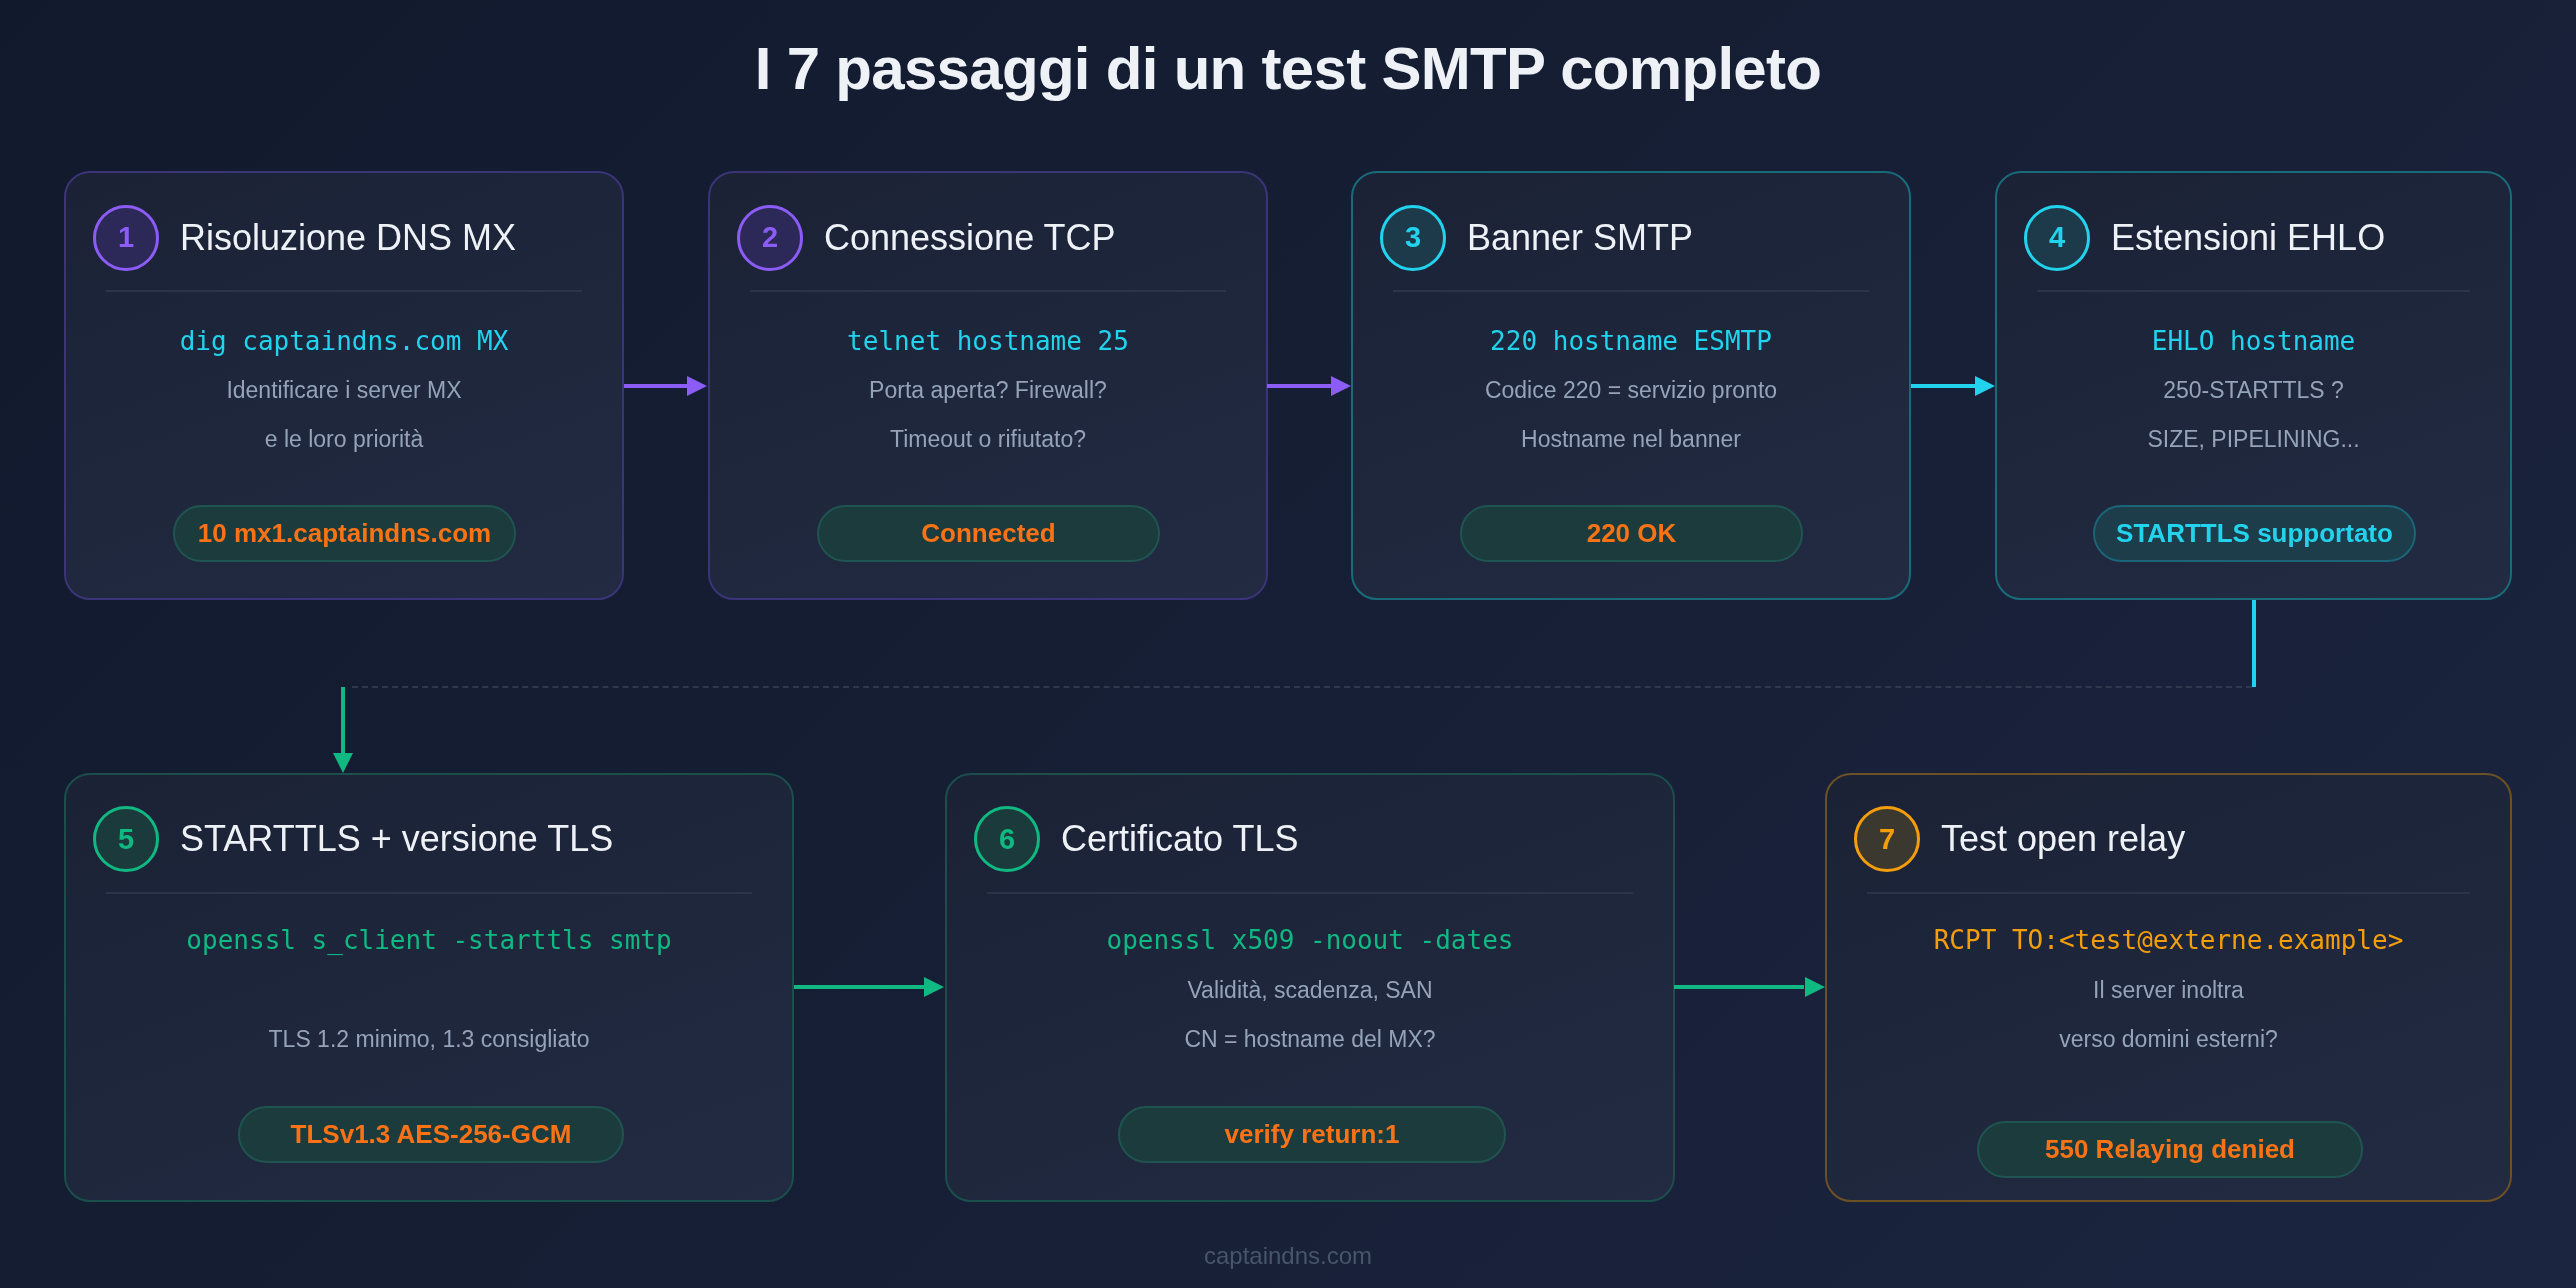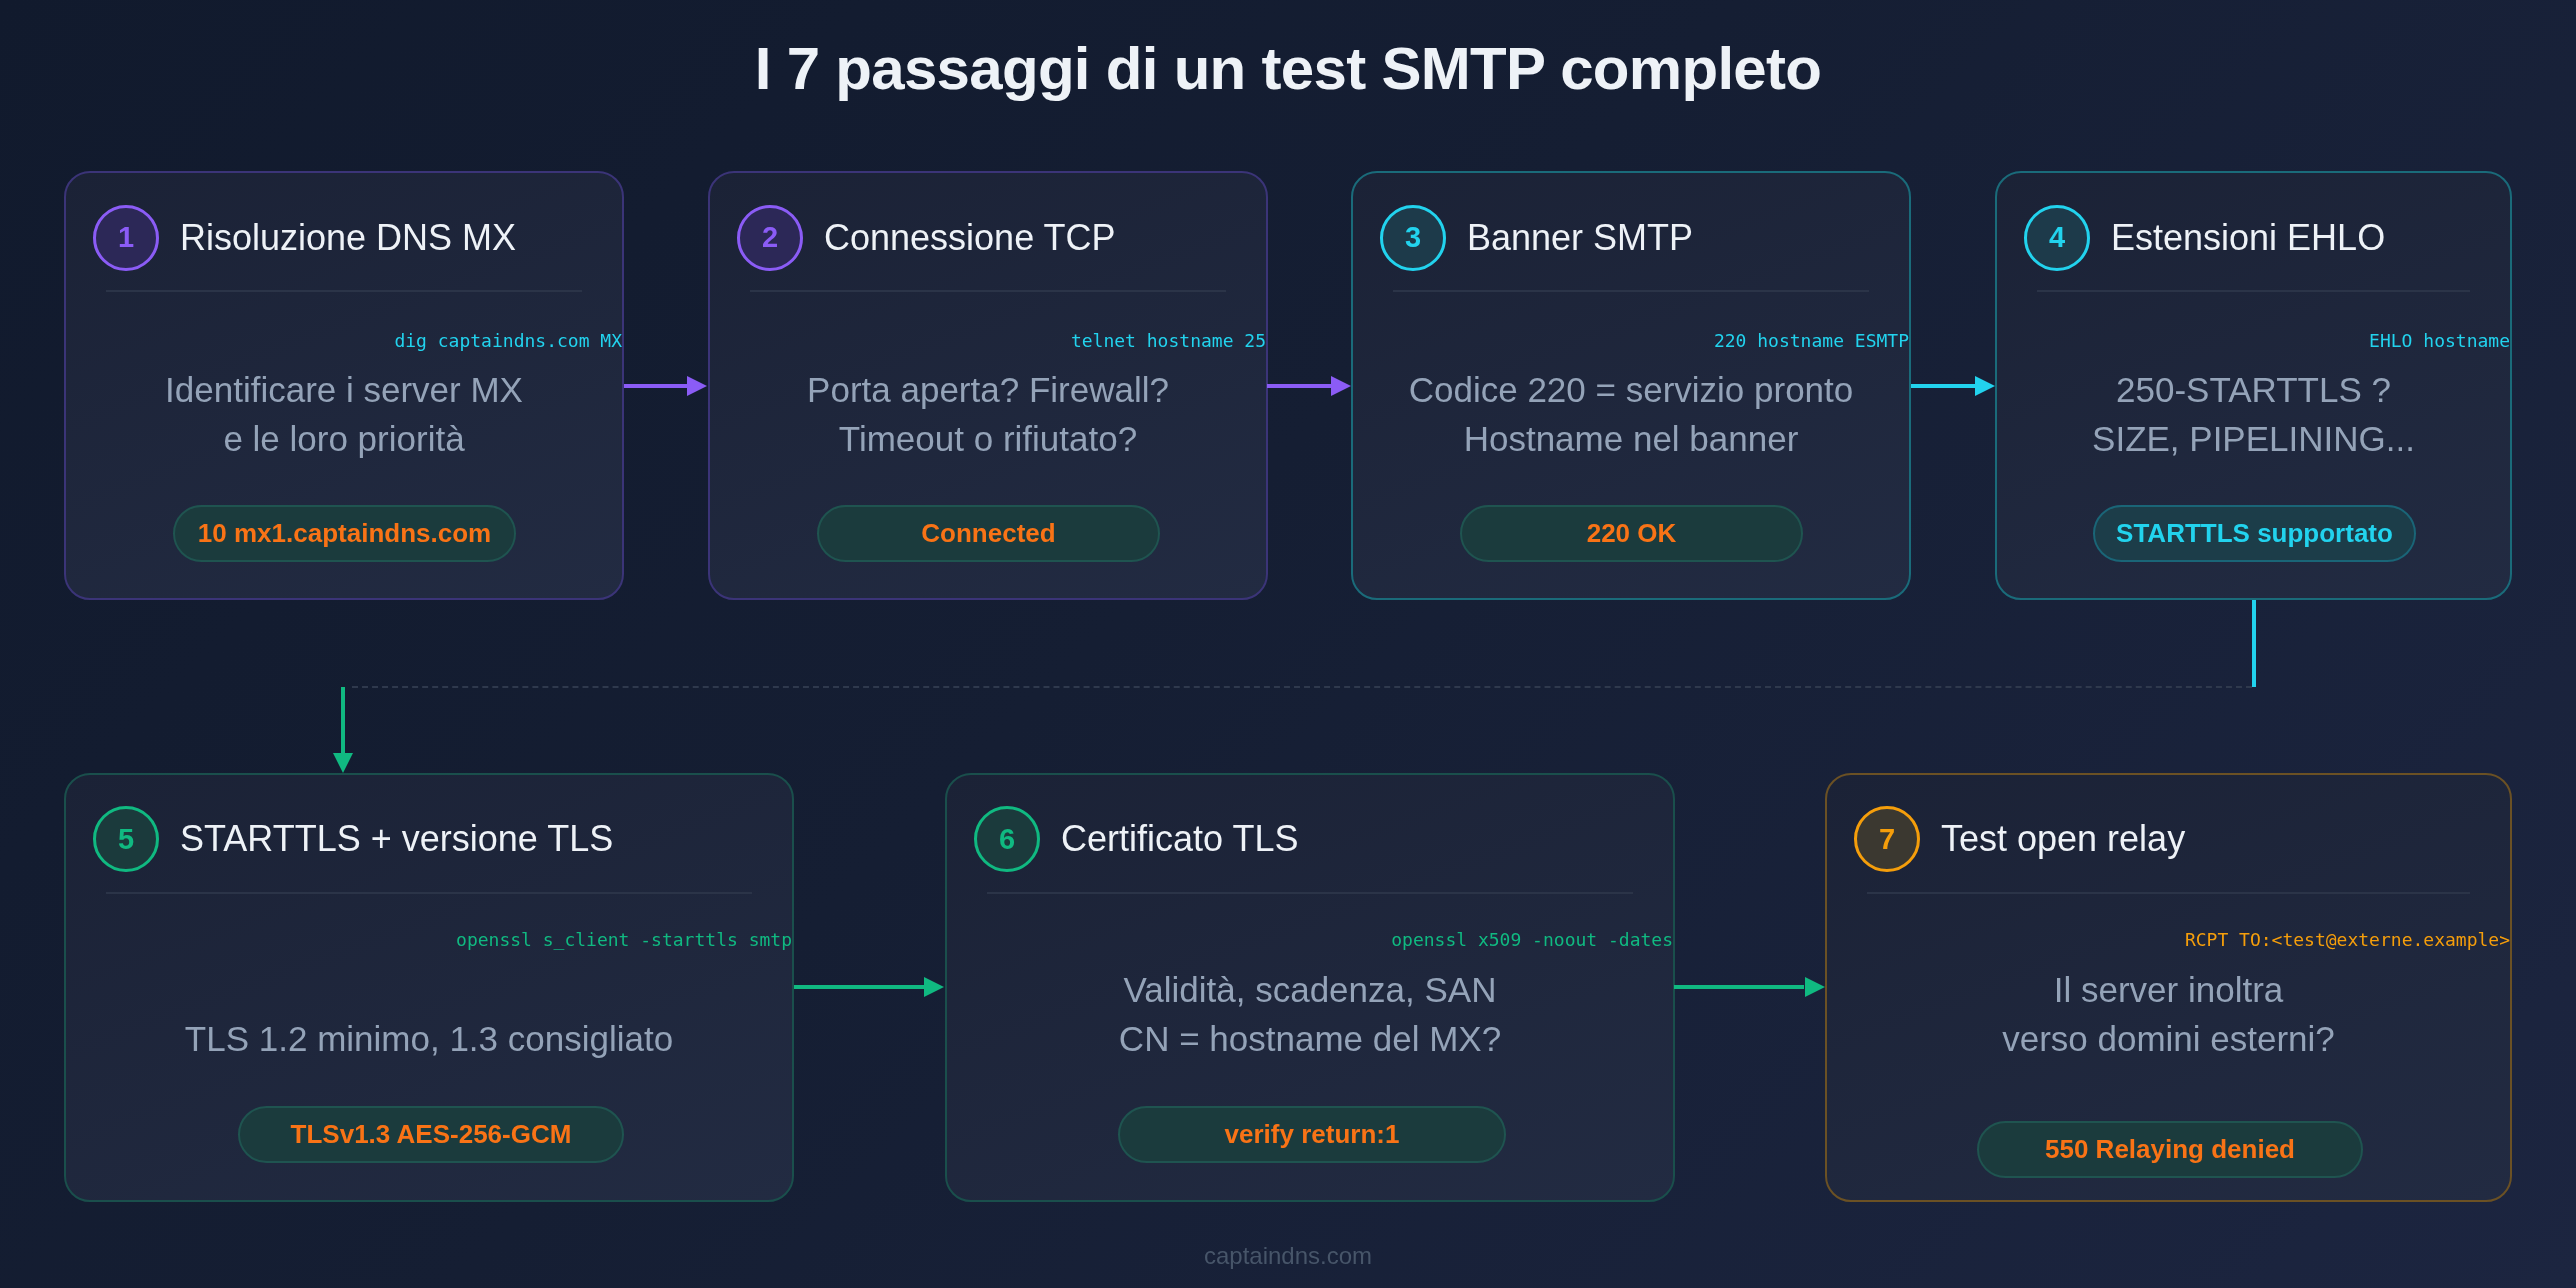--- a/index.html
+++ b/index.html
@@ -33,25 +33,25 @@
     position: absolute; left: 114px; font-size: 36px; color: #eef2f7; white-space: nowrap;
     line-height: 43px;
   }
   .divider {
     position: absolute; left: 40px; right: 40px; height: 2.1px; background: #2b3448;
   }
   .line {
     position: absolute; left: 0; right: 0; text-align: center; white-space: nowrap;
     line-height: 36px;
   }
-  .code { font-family: "DejaVu Sans Mono", "Liberation Mono", monospace; font-size: 18px; text-align: right; }
+  .code { font-family: "DejaVu Sans Mono", "Liberation Mono", monospace; font-size: 26px; }
   .code.cyan  { color: #22d3ee; }
   .code.green { color: #10b981; }
   .code.amber { color: #f59e0b; }
-  .desc { font-size: 35px; color: #94a3b8; }
+  .desc { font-size: 23px; color: #94a3b8; }
   .pill {
     position: absolute; box-sizing: border-box; height: 57px; border-radius: 29px;
     border: 2.1px solid; display: flex; align-items: center; justify-content: center;
     font-size: 26px; font-weight: bold; white-space: nowrap;
   }
   .pill.green { background: #1b3b3d; border-color: #1f5450; color: #f97316; }
   .pill.cyan  { background: #1c3d49; border-color: #1a6577; color: #22d3ee; }
   .hline { position: absolute; height: 4.3px; }
   .vline { position: absolute; width: 4.3px; }
   .head-r {

